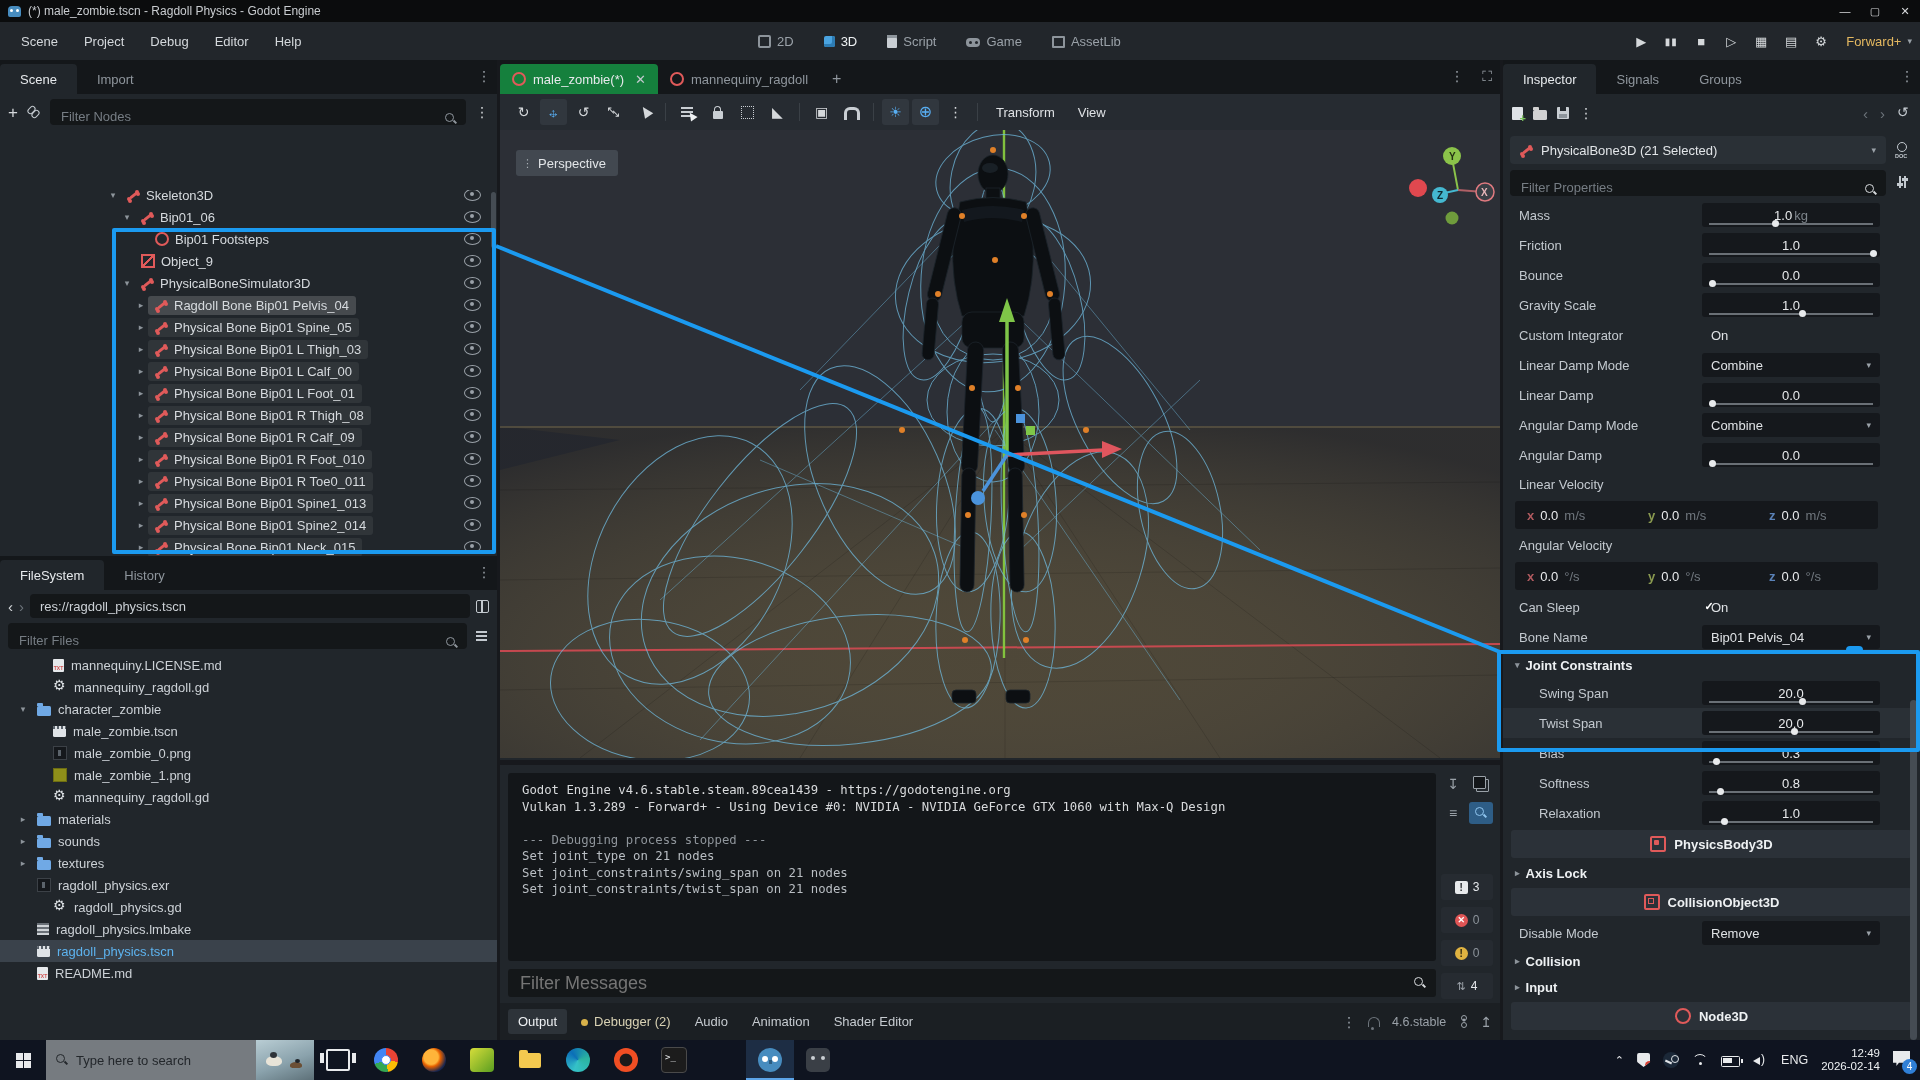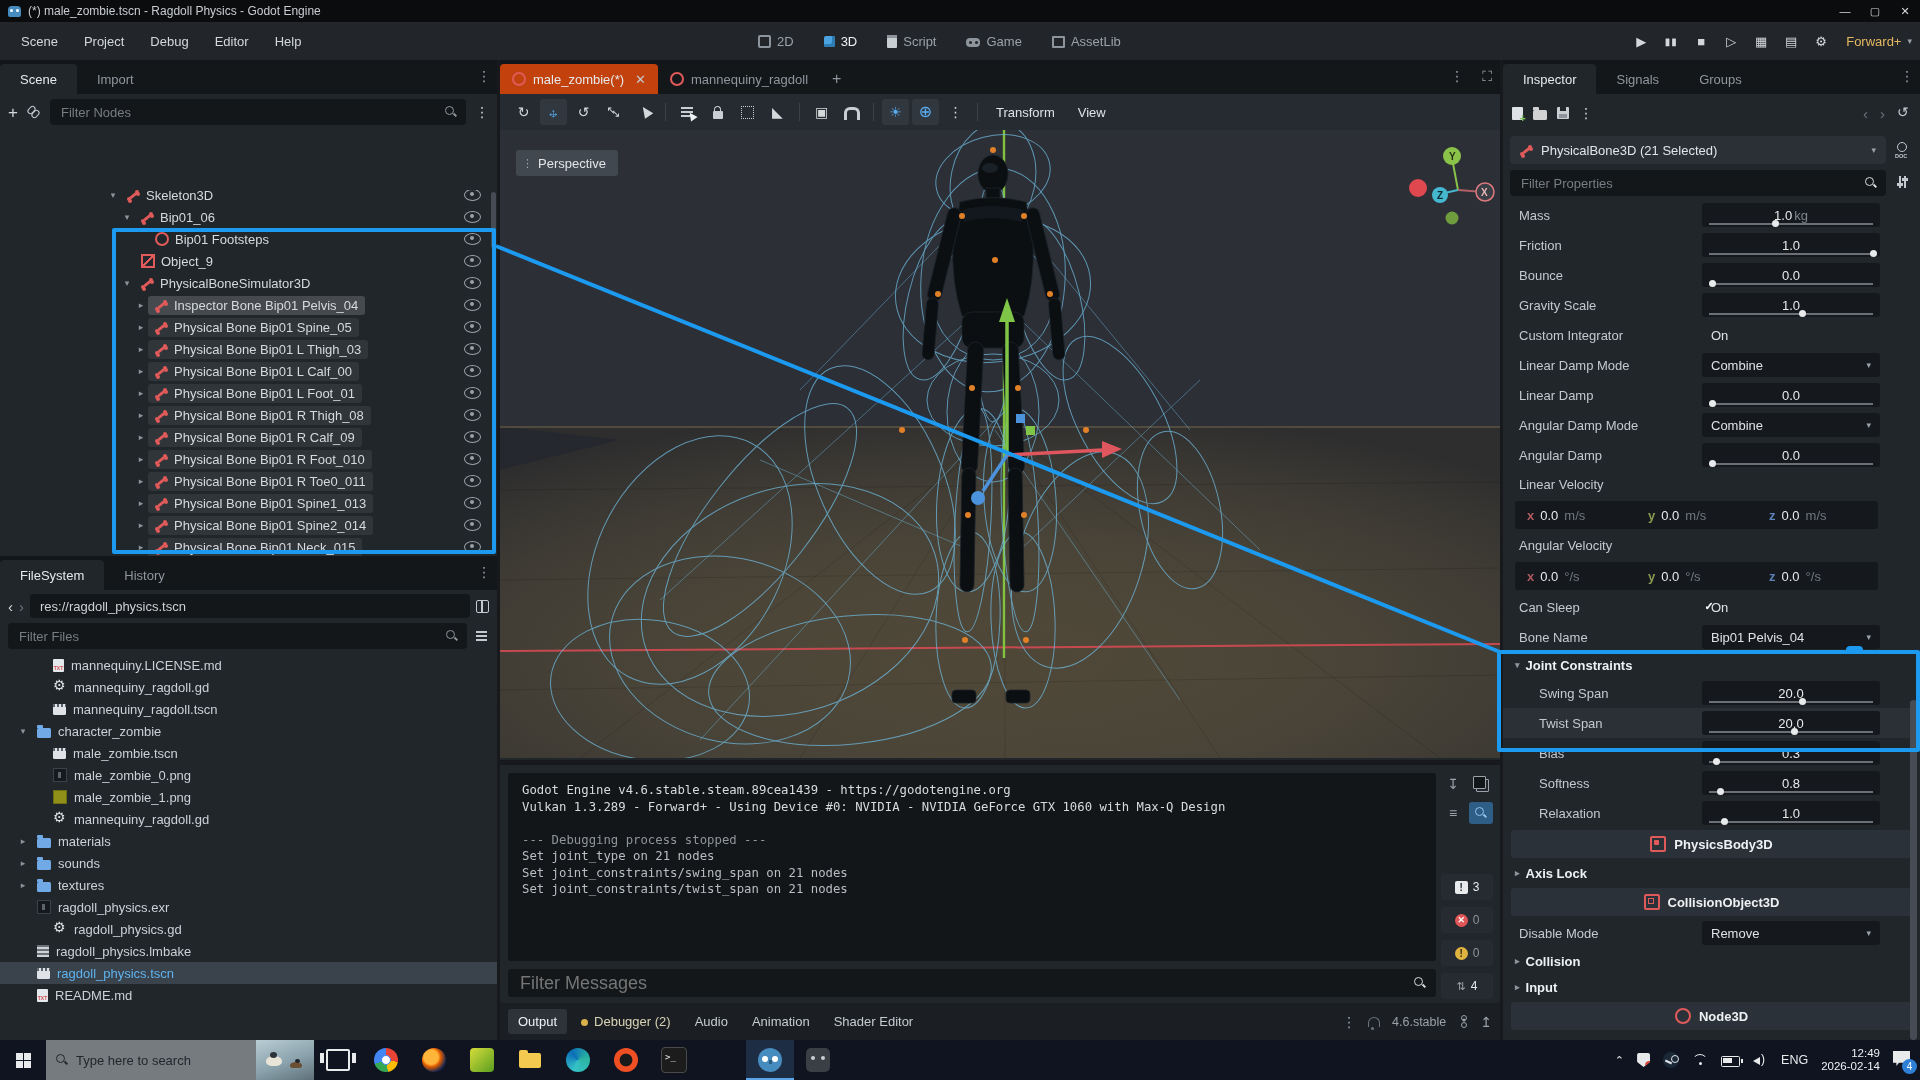--- a/index.html
+++ b/index.html
@@ -28,21 +28,21 @@
   .runbar{position:absolute;right:8px;top:22px;height:38px;display:flex;align-items:center;gap:4px;color:#d5d8db;}
   .runbtn{width:26px;height:26px;display:flex;align-items:center;justify-content:center;font-size:13px;color:#d5d8db;border-radius:3px;}
   .renderer{display:flex;align-items:center;gap:6px;color:#cfd3d7;margin-left:8px;font-size:13px;}
   .chev-dn{font-size:9px;color:#9aa1a8;}
   
   .dock{position:absolute;background:#21262b;}
   .dock-tabbar{height:34px;background:#14171a;display:flex;align-items:flex-end;position:relative;}
   .dock-tab{height:30px;padding:0 20px;font-size:13px;color:#8f969d;display:flex;align-items:center;border-radius:4px 4px 0 0;}
   .dock-tab.active{background:#21262b;color:#e6e9ec;}
   .tab-dots{position:absolute;right:6px;top:8px;color:#9aa1a8;font-size:14px;}
-  .filterbox{flex:1;background:#141719;border-radius:4px;height:26px;display:flex;align-items:center;padding:0 9px;color:#767d84;position:relative;}
+  .filterbox{flex:1;background:#141719;border-radius:4px;height:26px;display:flex;align-items:flex-end;padding:0 9px;color:#767d84;position:relative;}
   .filterbox input{flex:1;background:transparent;border:0;outline:0;color:#cdd3d8;font-size:13px;font-family:inherit;}
   .filterbox input::placeholder{color:#767d84;}
   
   .ic{display:inline-block;position:relative;flex:none;}
   .ic-bone{width:13px;height:13px;color:#e05a5a;}
   .ic-bone::before{content:"";position:absolute;left:2px;top:5px;width:9px;height:3px;background:currentColor;border-radius:2px;transform:rotate(-38deg);}
   .ic-bone::after{content:"";position:absolute;left:0;top:8px;width:4px;height:4px;border-radius:50%;background:currentColor;box-shadow:8px -7px 0 currentColor,1px 2px 0 currentColor,9px -5px 0 currentColor;}
   .ic-circle{width:10px;height:10px;border:2.2px solid #e05a5a;border-radius:50%;}
   .ic-mesh{width:10px;height:10px;border:2.2px solid #e05a5a;background:linear-gradient(135deg,transparent 42%,#e05a5a 45% 55%,transparent 58%);}
   .ic-eye{width:15px;height:10px;border:1.4px solid #9aa1a8;border-radius:50%;}
@@ -108,21 +108,21 @@
   
   .crumbrow{display:flex;align-items:center;height:32px;padding:0 8px;gap:6px;}
   .crumbbox{flex:1;background:#141719;border-radius:4px;height:24px;display:flex;align-items:center;padding:0 10px;color:#ccd1d6;}
   .files{position:absolute;left:0;top:98px;width:497px;height:386px;overflow:hidden;}
   .frow{height:22px;display:flex;align-items:center;gap:7px;color:#ccd1d6;}
   .frow.sel{background:#3a424b;}
   .frow.sel .flabel{color:#5db3ef;}
   
   .vtabbar{height:34px;background:#14171a;display:flex;align-items:flex-end;position:relative;}
   .vtab{height:30px;display:flex;align-items:center;gap:7px;padding:0 12px;color:#8f969d;border-radius:4px 4px 0 0;}
-  .vtab.active{background:#c2410c;color:#e6e9ec;}
+  .vtab.active{background:#15803d;color:#e6e9ec;}
   .vtab .ic-circle{flex:none;}
   .vclose{color:#c3c9cf;font-size:13px;margin-left:4px;}
   .vtoolbar{height:36px;background:#262b31;display:flex;align-items:center;padding:0 10px;gap:3px;}
   .tbtn{width:27px;height:26px;display:flex;align-items:center;justify-content:center;border-radius:3px;position:relative;}
   .tbtn.active{background:#31373e;}
   .tbtn.active .glyph{color:#58aef2;}
   .tsep{width:1px;height:18px;background:#3a4046;margin:0 5px;}
   .g-move{width:14px;height:14px;} .g-move::before{content:"↔";position:absolute;left:0;top:0;font-size:13px;color:inherit;} .g-move::after{content:"↕";position:absolute;left:3.5px;top:0;font-size:13px;color:inherit;}
   .tbtn.active .g-move{color:#58aef2;} .tbtn .g-move{color:#d5d8db;}
   .g-scale{width:14px;height:14px;} .g-scale::before{content:"↖";position:absolute;left:0;top:-1px;font-size:11px;color:#d5d8db;} .g-scale::after{content:"↘";position:absolute;right:0;bottom:-1px;font-size:11px;color:#d5d8db;}
@@ -356,21 +356,21 @@
           <span class="pill">
             <span class="ic ic-bone"></span>
             <span>PhysicalBoneSimulator3D</span>
           </span>
           <span class="ic ic-eye"></span>
         </div>
         <div class="trow" style="padding-left: 134px;">
           <span class="chev">▸</span>
           <span class="pill sel focus">
             <span class="ic ic-bone"></span>
-            <span>Inspector Bone Bip01 Pelvis_04</span>
+            <span>Ragdoll Bone Bip01 Pelvis_04</span>
           </span>
           <span class="ic ic-eye"></span>
         </div>
         <div class="trow" style="padding-left: 134px;">
           <span class="chev">▸</span>
           <span class="pill sel">
             <span class="ic ic-bone"></span>
             <span>Physical Bone Bip01 Spine_05</span>
           </span>
           <span class="ic ic-eye"></span>
@@ -507,25 +507,20 @@
     <div class="files" id="file-list">
         <div class="frow" style="padding-left: 32px;">
           <span class="chev"></span>
           <span class="ic ic-txt"></span>
           <span class="flabel">mannequiny.LICENSE.md</span>
         </div>
         <div class="frow" style="padding-left: 32px;">
           <span class="chev"></span>
           <span class="ic ic-gear"></span>
           <span class="flabel">mannequiny_ragdoll.gd</span>
-        </div>
-        <div class="frow" style="padding-left: 32px;">
-          <span class="chev"></span>
-          <span class="ic ic-scene"></span>
-          <span class="flabel">mannequiny_ragdoll.tscn</span>
         </div>
         <div class="frow" style="padding-left: 16px;">
           <span class="chev">▾</span>
           <span class="ic ic-folder"></span>
           <span class="flabel">character_zombie</span>
         </div>
         <div class="frow" style="padding-left: 32px;">
           <span class="chev"></span>
           <span class="ic ic-scene"></span>
           <span class="flabel">male_zombie.tscn</span>

